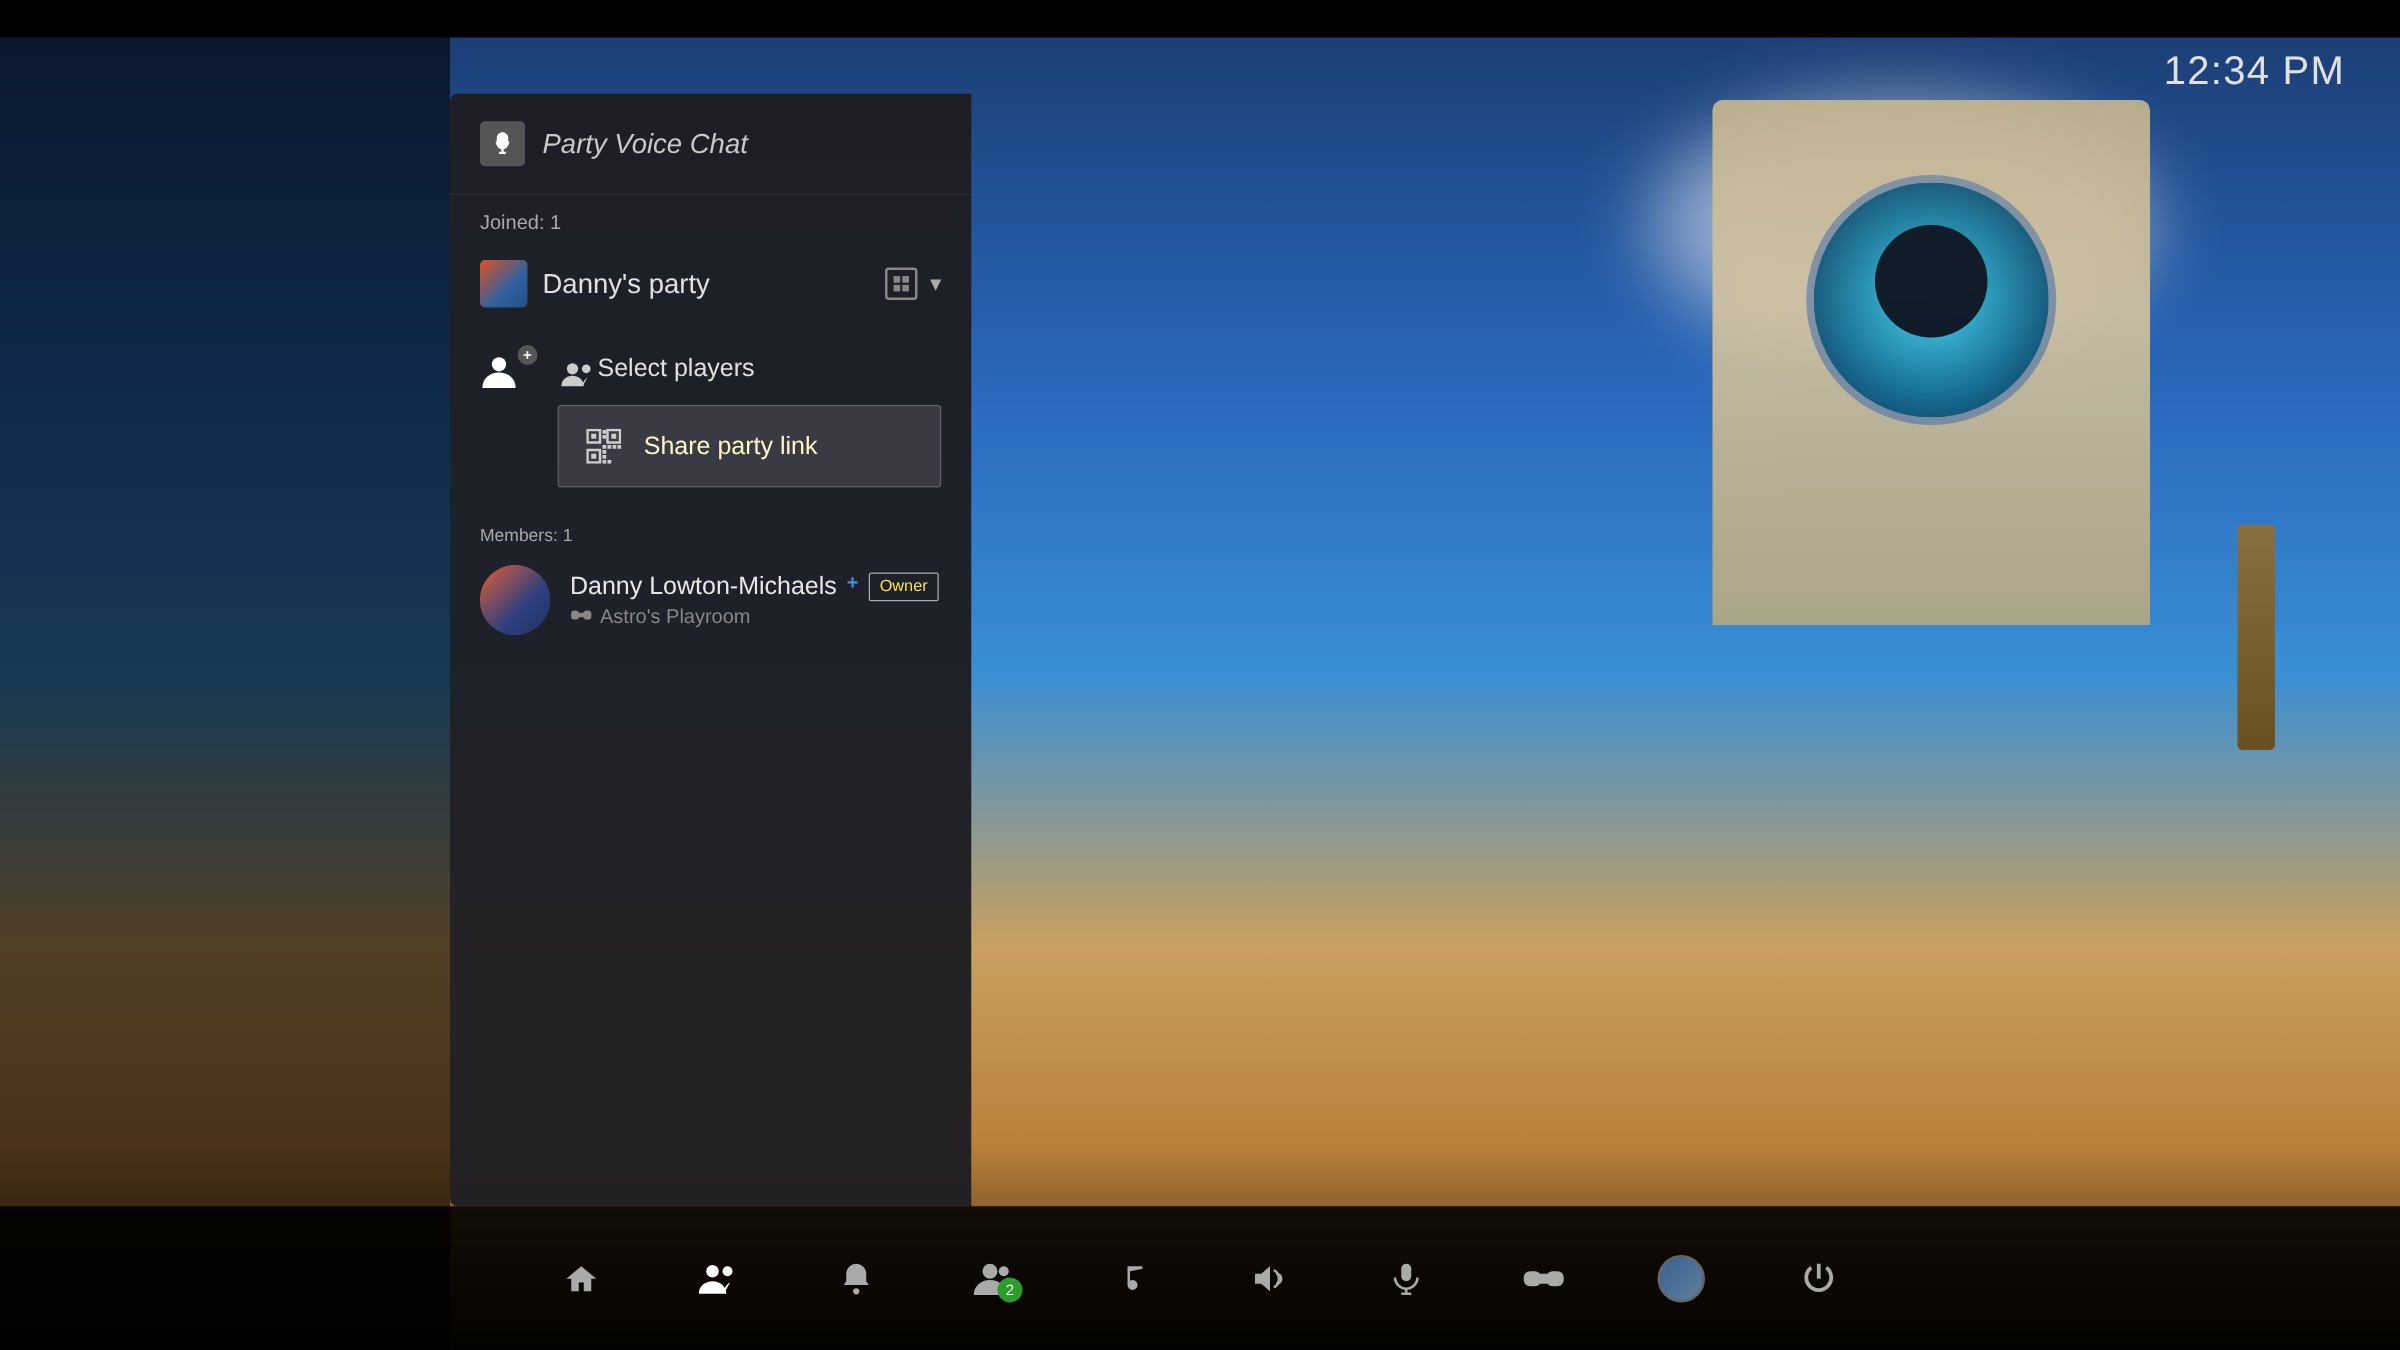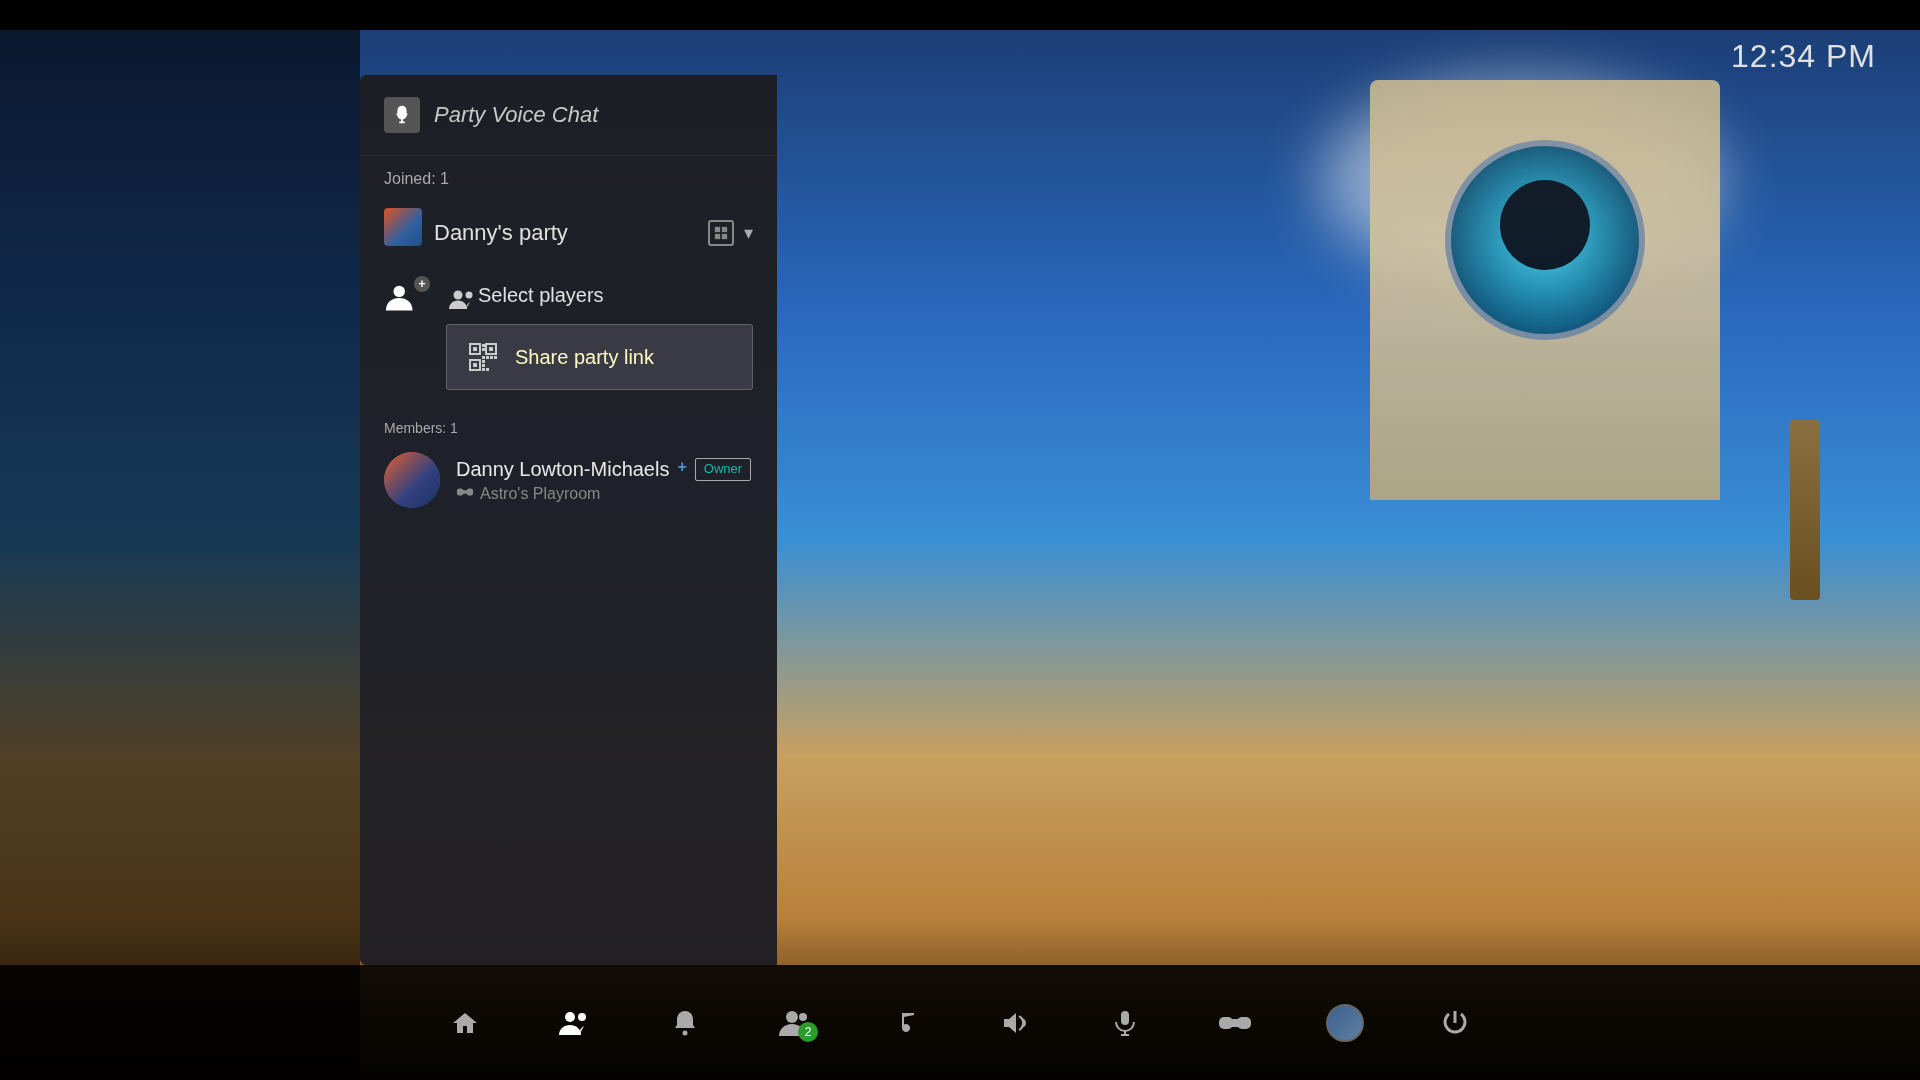--- a/index.html
+++ b/index.html
@@ -134,21 +134,21 @@
 
     .joined-label {
       color: #aaa;
       font-size: 16px;
       padding: 14px 24px 10px;
     }
 
     
     .party-section {
       display: flex;
-      align-items: flex-end;
+      align-items: center;
       padding: 10px 24px;
       gap: 12px;
       position: relative;
     }
 
     .party-avatar {
       width: 38px;
       height: 38px;
       border-radius: 4px;
       background: linear-gradient(135deg, #e05020 0%, #3060a0 60%, #205080 100%);
@@ -271,21 +271,21 @@
 
     .ps-plus-icon {
       color: #4a90d9;
       font-size: 16px;
       font-weight: bold;
     }
 
     .owner-badge {
       background: transparent;
       border: 1px solid #aaa;
-      color: #14b8a6;
+      color: #fde047;
       font-size: 13px;
       padding: 2px 8px;
       border-radius: 2px;
     }
 
     .member-game {
       display: flex;
       align-items: center;
       gap: 6px;
       color: #888;

